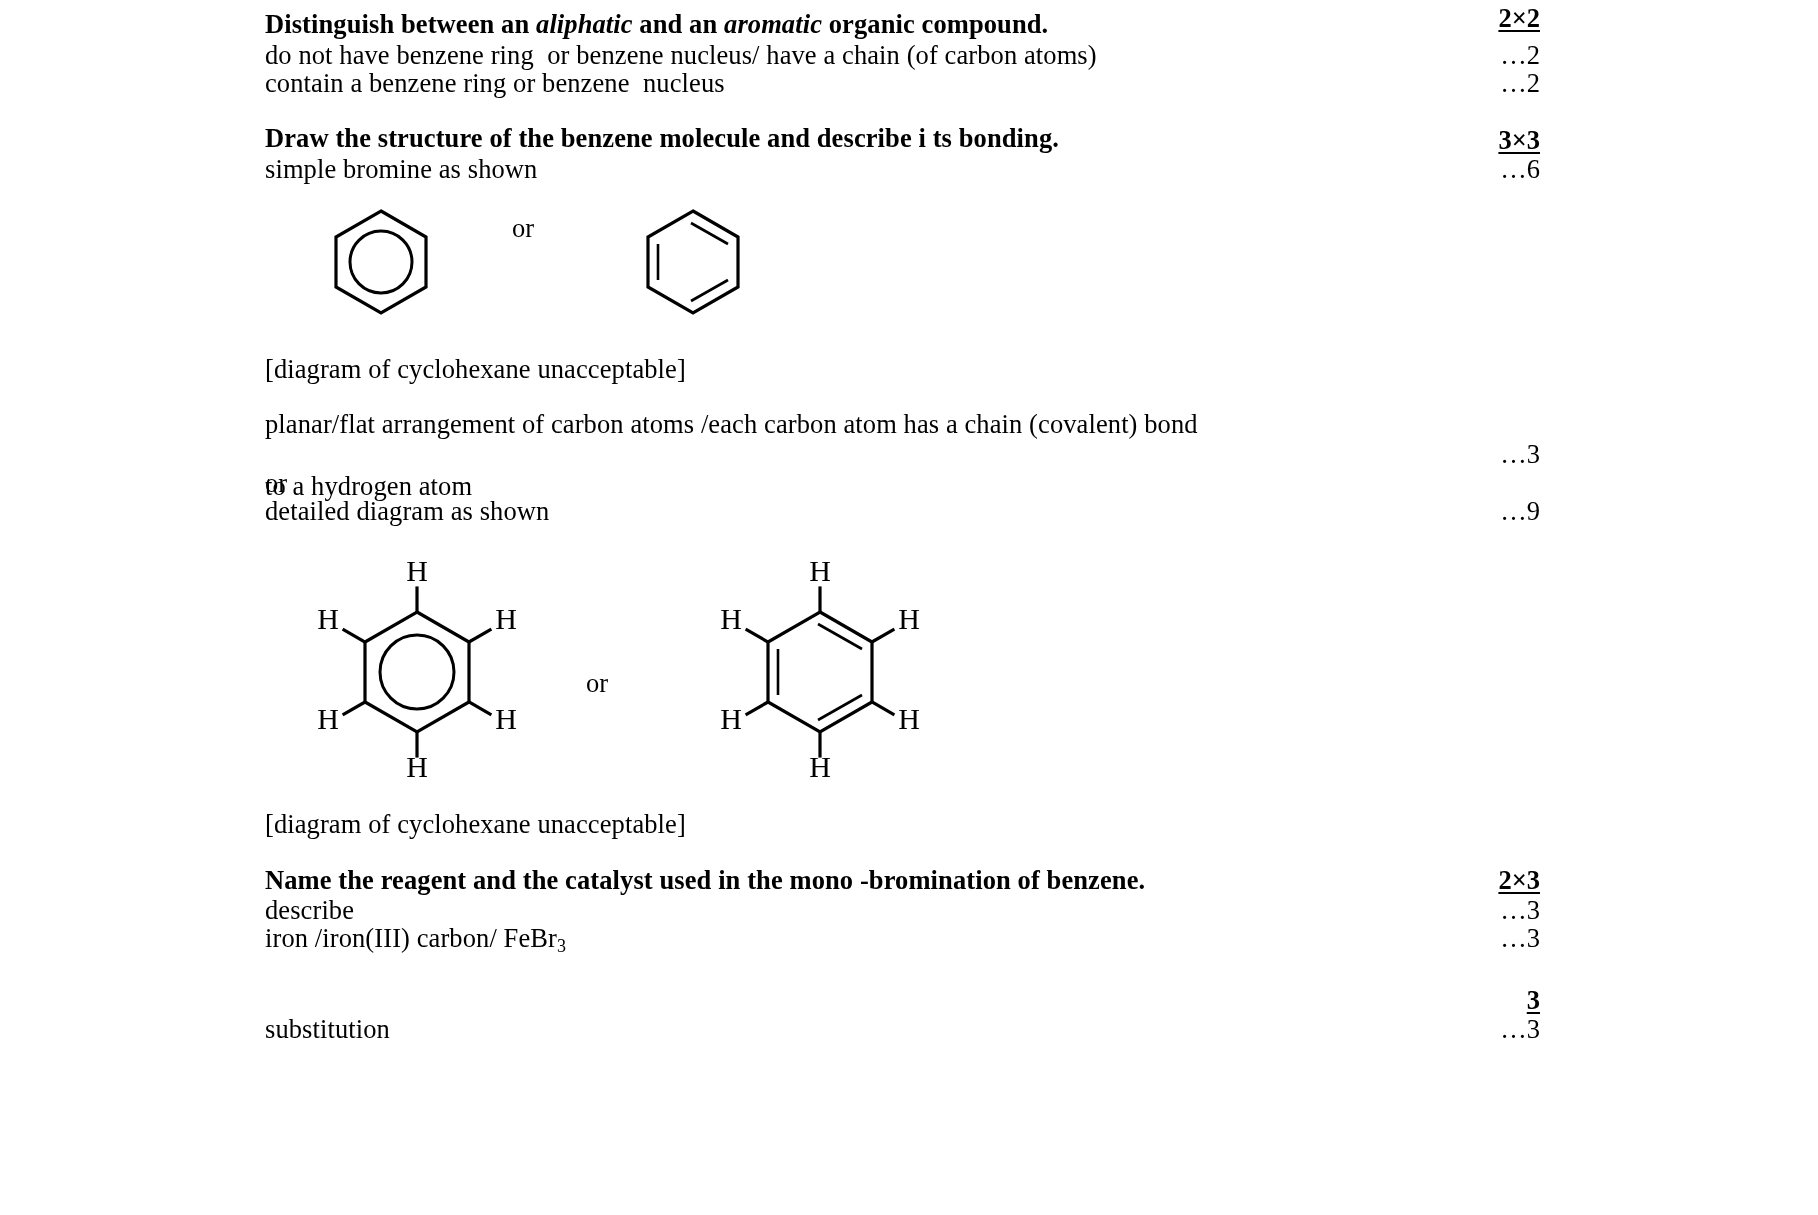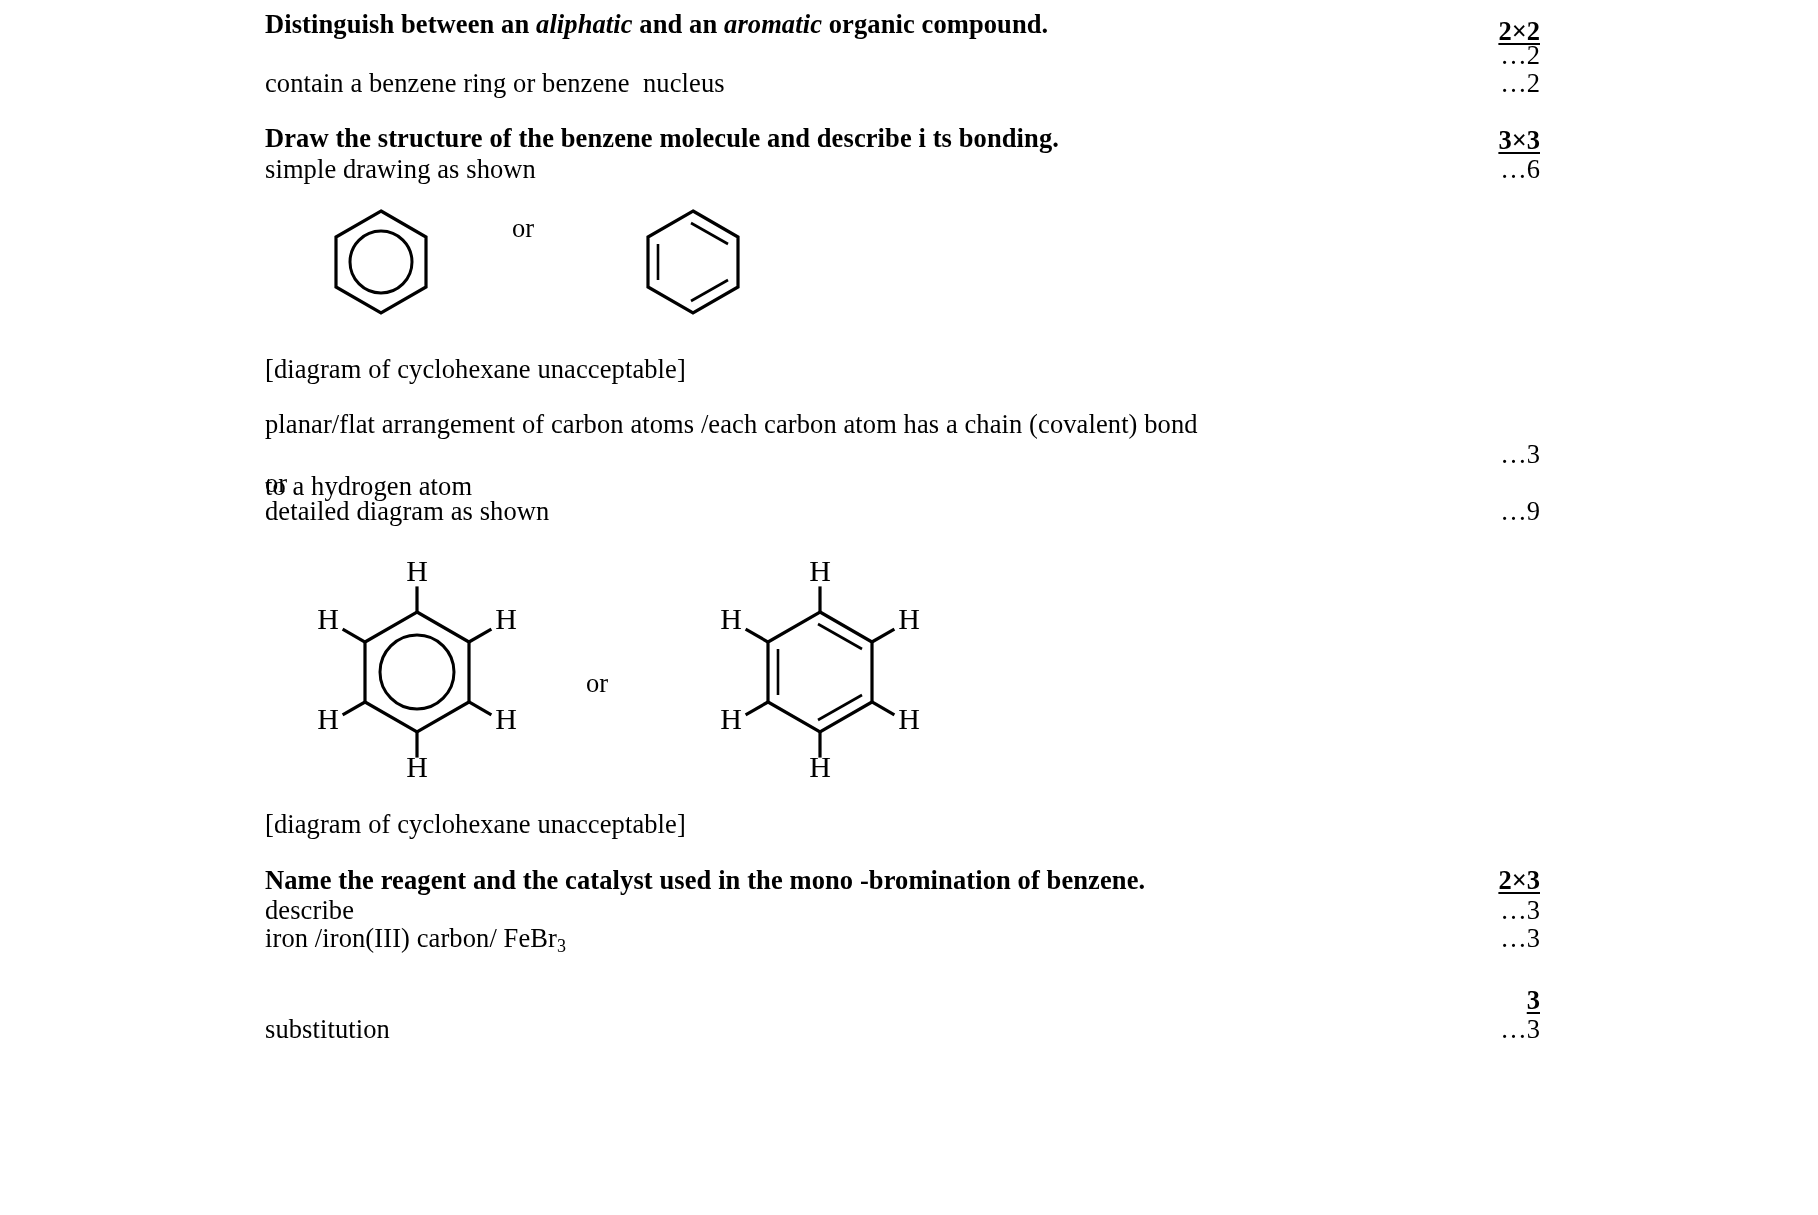--- a/index.html
+++ b/index.html
@@ -90,31 +90,32 @@
     text-anchor: middle;
     dominant-baseline: middle;
   }
 </style>
 </head>
 <body>
 
 <div class="page">
 
   <div class="heading" style="top:10px;"><span>Distinguish between an </span><em>aliphatic</em><span> and an </span><em>aromatic</em><span> organic compound.</span></div>
-  <div class="mark-total" style="top:17px;"><span class="u">2×2</span></div>
-
+  <div class="mark-total" style="top:4px;"><span class="u">2×2</span></div>
+
+  <div class="body-text" style="top:41px;">do not have benzene ring  or benzene nucleus/ have a chain (of carbon atoms)</div>
   <div class="mark" style="top:41px;">…2</div>
 
   <div class="body-text" style="top:69px;">contain a benzene ring or benzene  nucleus</div>
   <div class="mark" style="top:69px;">…2</div>
 
   <div class="heading" style="top:124px;">Draw the structure of the benzene molecule and describe i ts bonding.</div>
   <div class="mark-total" style="top:126px;"><span class="u">3×3</span></div>
 
-  <div class="body-text" style="top:155px;">simple drawing as shown</div>
+  <div class="body-text" style="top:155px;">simple bromine as shown</div>
   <div class="mark" style="top:155px;">…6</div>
 
   <div class="diagram" style="left:333px; top:208px;">
     <svg width="96" height="108" viewBox="0 0 96 108">
       <polygon class="bond" points="48,3 93,29 93,79 48,105 3,79 3,29"></polygon>
       <circle class="ring" cx="48" cy="54" r="31"></circle>
     </svg>
   </div>
 
   <div class="or-label" style="left:512px; top:213px;">or</div>

